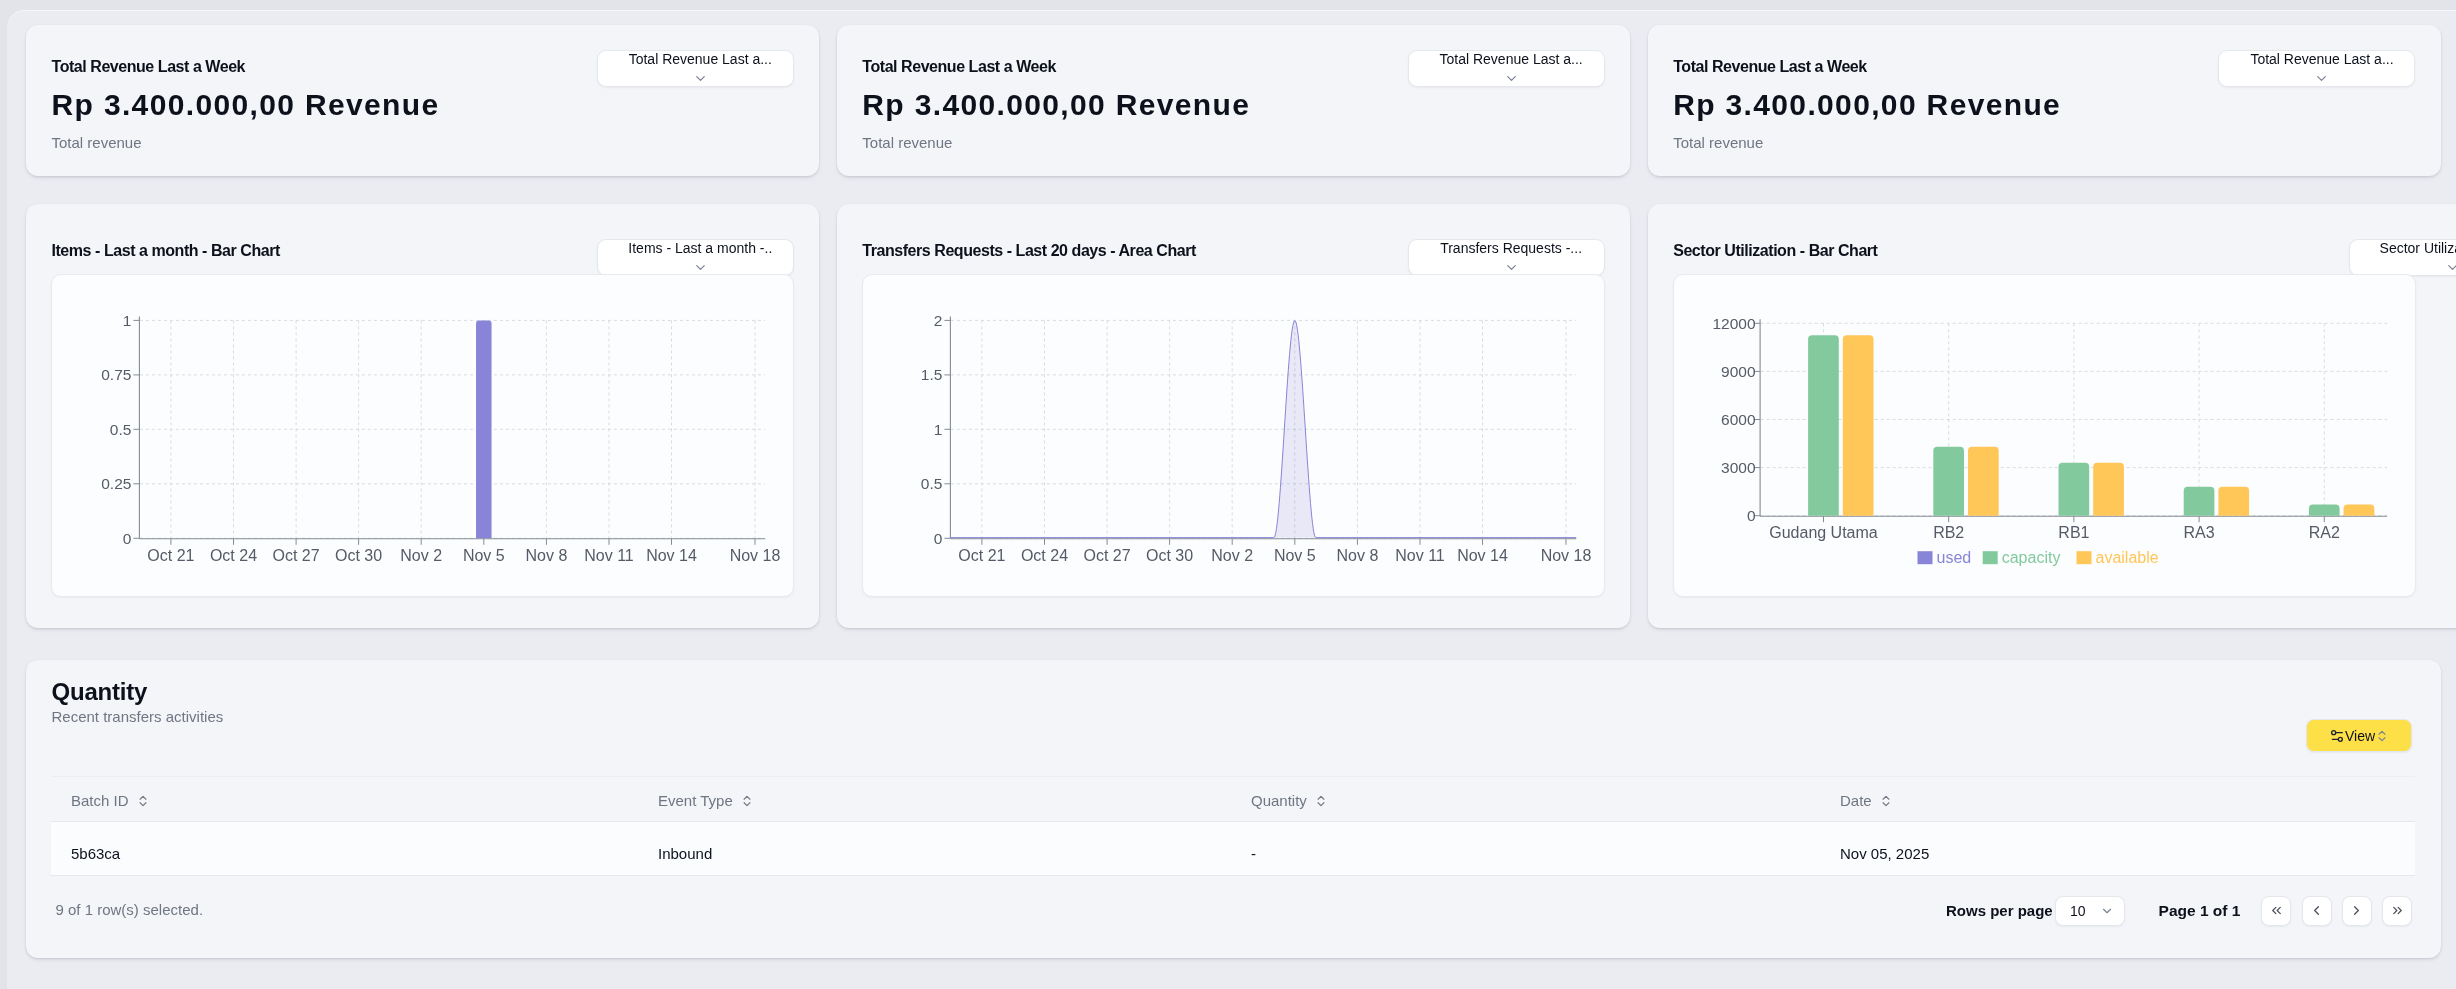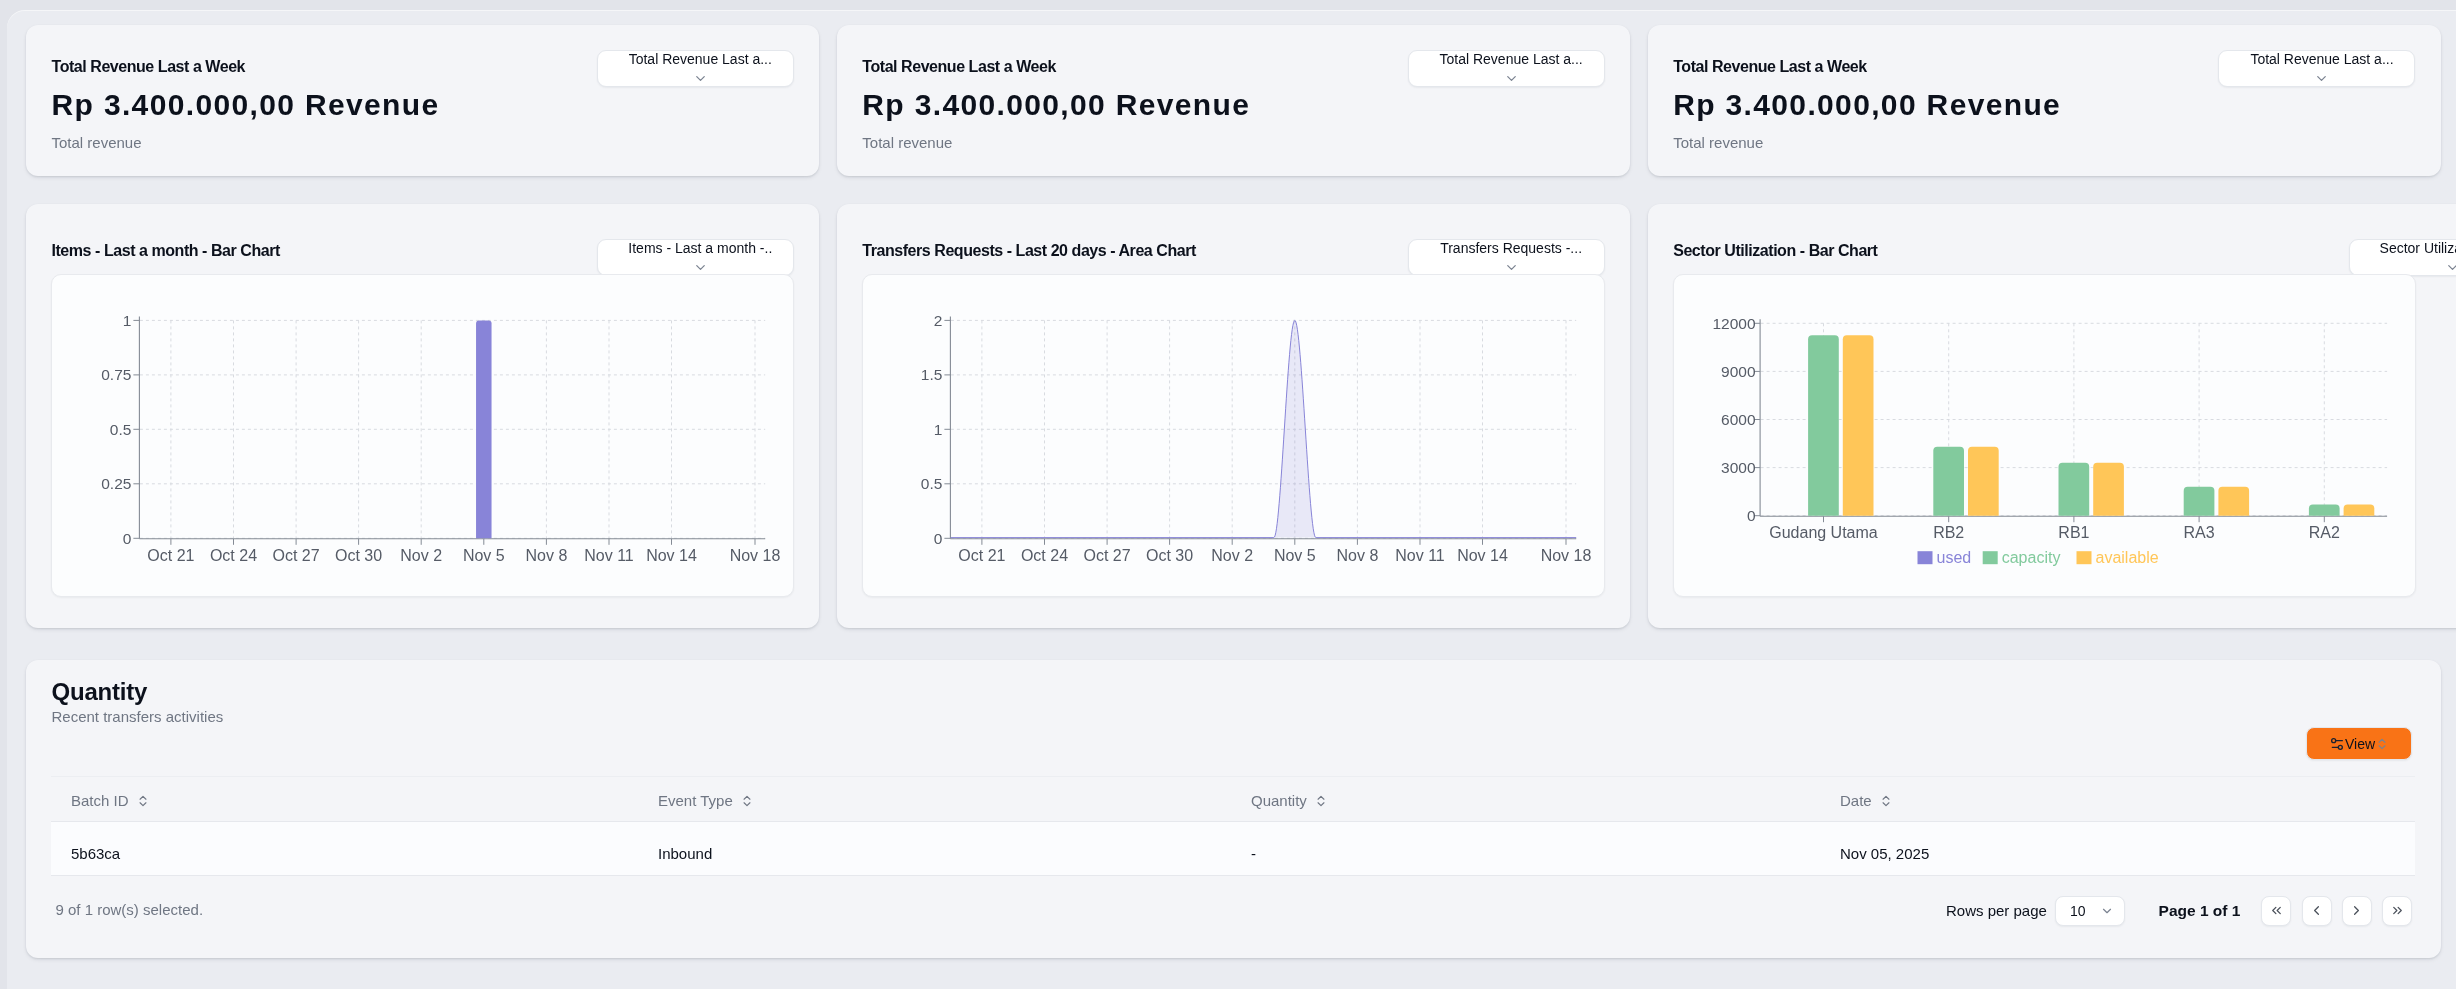--- a/index.html
+++ b/index.html
@@ -249,21 +249,21 @@
         <rect x="309.7" y="277.2" width="15" height="13" fill="#82ca9d"></rect>
         <text x="328.7" y="288.9" font-size="16" fill="#82ca9d">capacity</text>
         <rect x="403.5" y="277.2" width="15" height="13" fill="#ffc658"></rect>
         <text x="422.5" y="288.9" font-size="16" fill="#ffc658">available</text>
       </svg>
   </div>
 </div>
 <div class="card" style="left:26px;top:660px;width:2415px;height:298px">
   <div style="position:absolute;left:25.5px;top:16px;font-size:24px;font-weight:700;color:#0c111c;line-height:32px;letter-spacing:-0.2px">Quantity</div>
   <div class="desc" style="left:25.5px;top:46.5px">Recent transfers activities</div>
-  <div style="position:absolute;right:29px;top:67px;width:106px;height:33px;background:#f97316;border:1px solid #e4e7ec;border-radius:8px;box-shadow:0 1px 2px rgba(23,30,48,.06);display:flex;align-items:center;justify-content:center;gap:0">
+  <div style="position:absolute;right:29px;top:59px;width:106px;height:33px;background:#fde047;border:1px solid #e4e7ec;border-radius:8px;box-shadow:0 1px 2px rgba(23,30,48,.06);display:flex;align-items:center;justify-content:center;gap:0">
     <svg width="16" height="16" viewBox="0 0 24 24" fill="none" stroke="#1c2230" stroke-width="2" stroke-linecap="round" stroke-linejoin="round">
         <path d="M20 7h-9"></path>
         <path d="M14 17H5"></path>
         <circle cx="17" cy="17" r="3"></circle>
         <circle cx="7" cy="7" r="3"></circle>
       </svg>
       <span style="font-size:14px;font-weight:500;color:#0c111c">View</span>
       <svg width="14" height="14" viewBox="0 0 24 24" fill="none" stroke="#7b8391" stroke-width="2" stroke-linecap="round" stroke-linejoin="round">
         <path d="m7 15 5 5 5-5"></path>
         <path d="m7 9 5-5 5 5"></path>
@@ -287,21 +287,21 @@
   <div class="tbl-hd" style="left:1814px;top:132px">Date <svg width="14" height="14" viewBox="0 0 24 24" fill="none" stroke="#6f7683" stroke-width="2" stroke-linecap="round" stroke-linejoin="round">
         <path d="m7 15 5 5 5-5"></path>
         <path d="m7 9 5-5 5 5"></path>
       </svg></div>
   <div class="tbl-td" style="left:45px;top:184.5px">5b63ca</div>
   <div class="tbl-td" style="left:632px;top:184.5px">Inbound</div>
   <div class="tbl-td" style="left:1225px;top:184.5px">-</div>
   <div class="tbl-td" style="left:1814px;top:184.5px">Nov 05, 2025</div>
 
   <div class="desc" style="left:29.5px;top:239.5px">9 of 1 row(s) selected.</div>
-  <div style="position:absolute;left:1920px;top:242px;font-size:15px;font-weight:400;color:#0c111c">Rows per page</div>
+  <div style="position:absolute;left:1920px;top:242px;font-size:15px;font-weight:700;color:#0c111c">Rows per page</div>
   <div style="position:absolute;left:2029px;top:236px;width:70px;height:30px;background:#fff;border:1px solid #e4e7ec;border-radius:8px;box-shadow:0 1px 2px rgba(23,30,48,.06);display:flex;align-items:center;justify-content:space-between;padding:0 10px 0 14px;font-size:14px;color:#0c111c">10 <svg width="14" height="14" viewBox="0 0 24 24" fill="none" stroke="#7b8391" stroke-width="2" stroke-linecap="round" stroke-linejoin="round">
         <path d="m6 9 6 6 6-6"></path>
       </svg></div>
   <div style="position:absolute;left:2132.6px;top:242px;font-size:15.5px;font-weight:700;color:#0c111c">Page 1 of 1</div>
   <div class="pagbtn" style="left:2235px;top:235.5px">
       <svg width="15" height="15" viewBox="0 0 24 24" fill="none" stroke="#4a505a" stroke-width="2" stroke-linecap="round" stroke-linejoin="round">
         <path d="m11 17-5-5 5-5"></path>
         <path d="m18 17-5-5 5-5"></path>
       </svg>
     </div>

